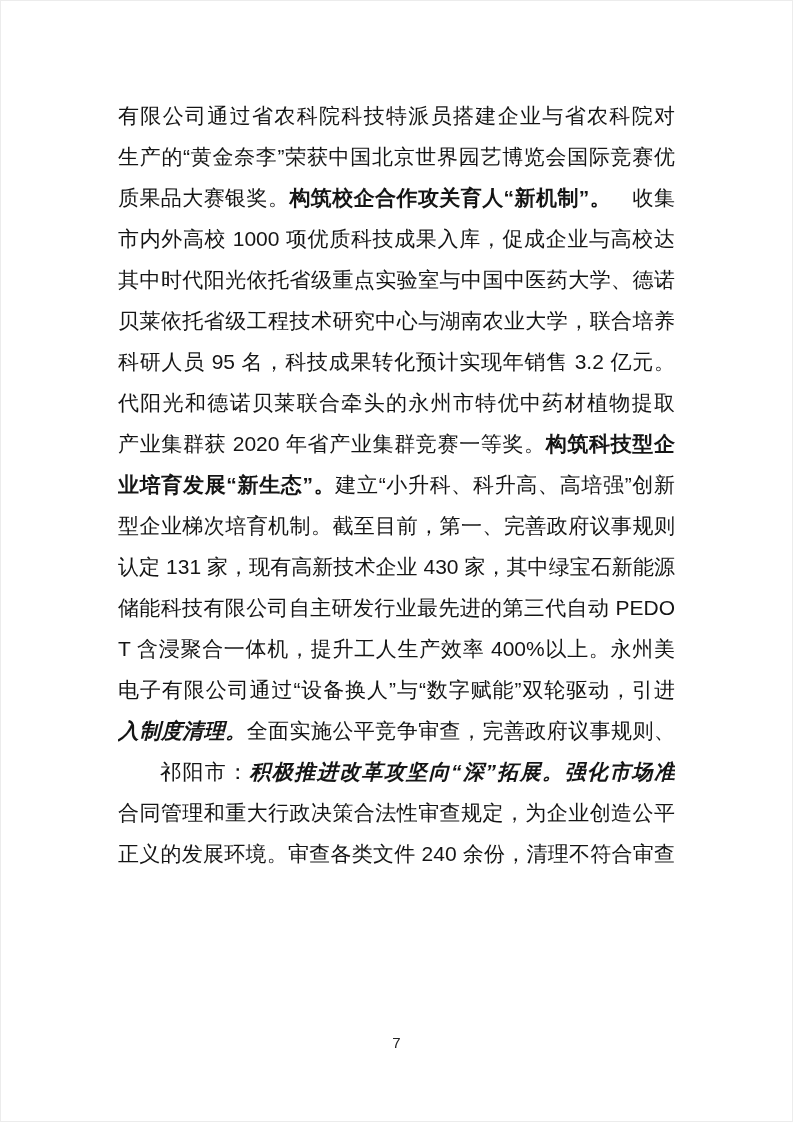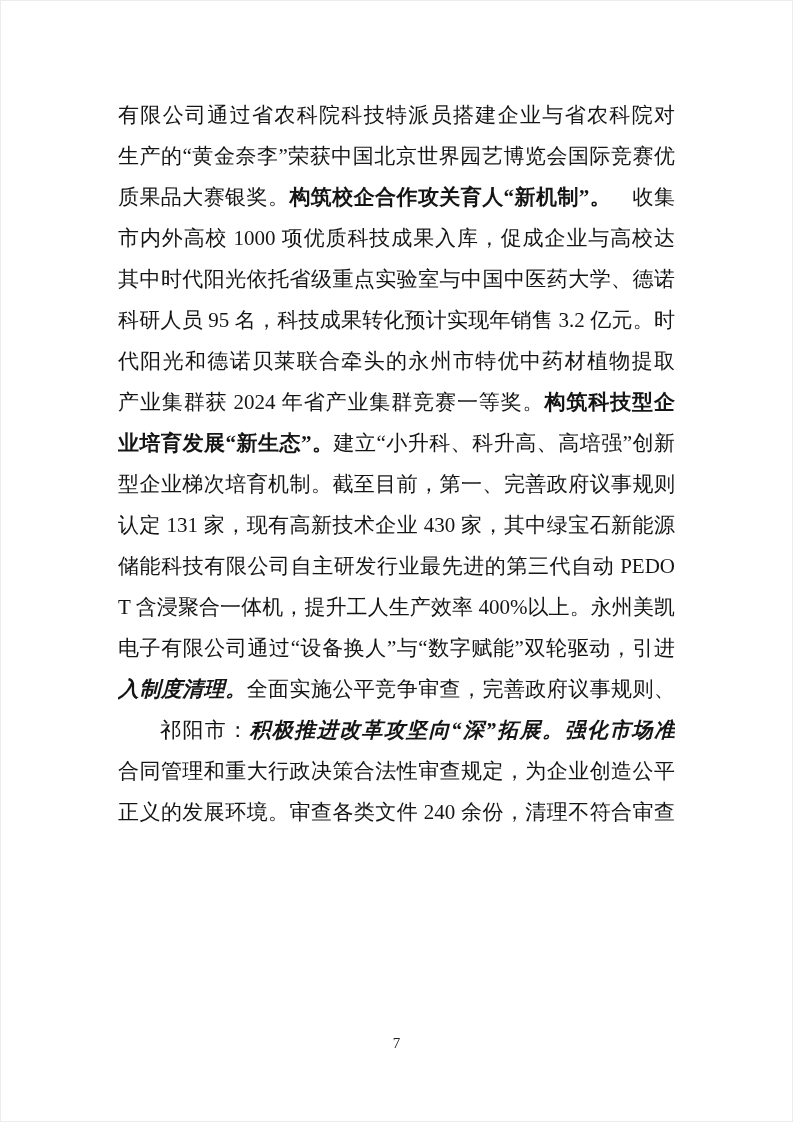--- a/index.html
+++ b/index.html
@@ -7,21 +7,21 @@
     padding: 0;
     background: #ffffff;
   }
   .page {
     position: relative;
     width: 793px;
     height: 1122px;
     background: #ffffff;
     box-shadow: inset 0 0 0 1px #ececec;
     overflow: hidden;
-    font-family: Liberation Serif, serif;
+    font-family: Liberation Sans, sans-serif;
     color: #151515;
   }
   .body-text {
     position: absolute;
     left: 118px;
     top: 95px;
     width: 557px;
   }
   .line {
     font-size: 21px;
@@ -60,23 +60,24 @@
 </head>
 <body>
 
 <div class="page">
   <div class="body-text">
       <div class="line"><span>有限公司通过省农科院科技特派员搭建企业与省农科院对</span></div>
       <div class="line"><span>生产的“黄金奈李”荣获中国北京世界园艺博览会国际竞赛优</span></div>
       <div class="line"><span>质果品大赛银奖。</span><span class="seg-b">构筑校企合作攻关育人“新机制”。</span><span>　收集</span></div>
       <div class="line"><span>市内外高校 1000 项优质科技成果入库，促成企业与高校达</span></div>
       <div class="line"><span>其中时代阳光依托省级重点实验室与中国中医药大学、德诺</span></div>
+      <div class="line"><span>贝莱依托省级工程技术研究中心与湖南农业大学，联合培养</span></div>
       <div class="line"><span>科研人员 95 名，科技成果转化预计实现年销售 3.2 亿元。时</span></div>
       <div class="line"><span>代阳光和德诺贝莱联合牵头的永州市特优中药材植物提取</span></div>
-      <div class="line"><span>产业集群获 2024 年省产业集群竞赛一等奖。</span><span class="seg-b">构筑科技型企</span></div>
+      <div class="line"><span>产业集群获 2020 年省产业集群竞赛一等奖。</span><span class="seg-b">构筑科技型企</span></div>
       <div class="line"><span class="seg-b">业培育发展“新生态”。</span><span>建立“小升科、科升高、高培强”创新</span></div>
       <div class="line"><span>型企业梯次培育机制。截至目前，第一、完善政府议事规则</span></div>
       <div class="line"><span>认定 131 家，现有高新技术企业 430 家，其中绿宝石新能源</span></div>
       <div class="line"><span>储能科技有限公司自主研发行业最先进的第三代自动 PEDO</span></div>
       <div class="line"><span>T 含浸聚合一体机，提升工人生产效率 400%以上。永州美凯</span></div>
       <div class="line"><span>电子有限公司通过“设备换人”与“数字赋能”双轮驱动，引进</span></div>
       <div class="line"><span class="seg-bi">入制度清理。</span><span>全面实施公平竞争审查，完善政府议事规则、</span></div>
       <div class="line indent"><span>祁阳市：</span><span class="seg-bi">积极推进改革攻坚向“深”拓展。强化市场准</span></div>
       <div class="line"><span>合同管理和重大行政决策合法性审查规定，为企业创造公平</span></div>
       <div class="line"><span>正义的发展环境。审查各类文件 240 余份，清理不符合审查</span></div>

